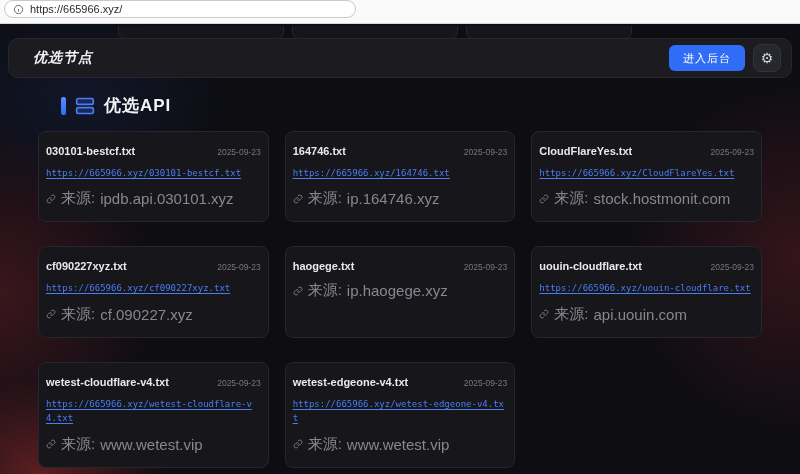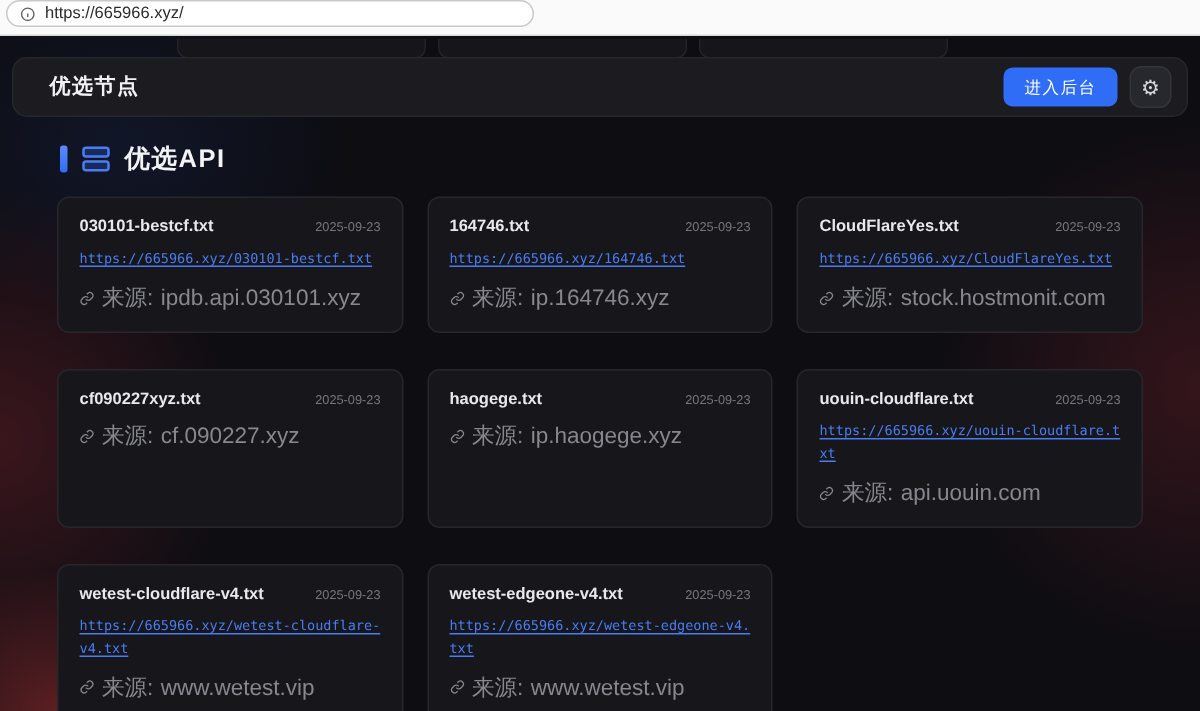--- a/index.html
+++ b/index.html
@@ -42,50 +42,50 @@
     border-top:none;border-radius:0 0 7px 7px;
   }
 
   
   .page-header{
     position:relative;margin:14px 8px 0 8px;height:40px;
     background:#1b1b20;border:1px solid #26262c;border-radius:10px;
     display:flex;align-items:center;justify-content:space-between;
     padding:0 10px 0 24px;
   }
-  .page-title{font-size:14px;font-weight:bold;color:#f2f2f4;letter-spacing:1px;}
+  .page-title{font-size:14px;font-weight:bold;color:#f2f2f4;letter-spacing:1px;font-style:italic;}
   .header-right{display:flex;align-items:center;gap:8px;}
   .admin-button{
     background:var(--accent,#2f6df6);color:#fff;border:none;border-radius:6px;
     height:26px;padding:4px 14px;font-size:11px;font-family:"Liberation Sans",sans-serif;
     cursor:pointer;letter-spacing:1px;
   }
   .gear-box{
     width:28px;height:28px;border-radius:8px;background:#27272e;border:1px solid #34343b;
     display:flex;align-items:center;justify-content:center;cursor:pointer;
   }
   .gear-glyph{font-size:14px;color:#d4d6db;line-height:1;}
 
   
   .section-head{
-    display:flex;align-items:center;gap:9px;margin:16px 40px 14px 40px;
+    display:flex;align-items:center;gap:9px;margin:16px 40px 14px 61px;
   }
   .section-bar{width:5px;height:18px;border-radius:2px;
     background:linear-gradient(180deg,#5a8bff,#2f6df6);}
   .section-icon{width:20px;height:20px;}
   .section-title{font-size:17px;font-weight:bold;color:#f3f3f5;letter-spacing:1px;}
 
   
   .grid{
     margin:0 38px;display:grid;grid-template-columns:repeat(3,1fr);
     column-gap:16px;row-gap:24px;
   }
   .card{
     background:#16161b;border:1px solid #26262c;border-radius:8px;
-    padding:13px 14px;min-height:84px;
+    padding:13px 7px;min-height:84px;
   }
   .card-head{display:flex;align-items:baseline;justify-content:space-between;gap:8px;}
   .card-title{font-size:11px;font-weight:bold;color:#e9e9ec;white-space:nowrap;}
   .card-date{font-size:8.5px;color:#76767e;white-space:nowrap;}
   .card-url{
     display:block;margin-top:9px;
     font-family:"DejaVu Sans Mono",monospace;font-size:9px;line-height:1.6;
     color:var(--link,#4a7df2);text-decoration:underline;
     text-decoration-thickness:1px;text-underline-offset:2px;
     word-break:break-all;cursor:pointer;
@@ -187,20 +187,21 @@
         <span>来源:</span>
         <span>stock.hostmonit.com</span>
       </div>
     </div>
 
     <div class="card">
       <div class="card-head">
         <span class="card-title">cf090227xyz.txt</span>
         <span class="card-date">2025-09-23</span>
       </div>
+      <a class="card-url">https://665966.xyz/cf090227xyz.txt</a>
       <div class="card-src">
         <svg class="link-icon" viewBox="0 0 24 24" fill="none" stroke="currentColor" stroke-width="2">
             <path d="M10 13a5 5 0 0 0 7.5.5l3-3a5 5 0 0 0-7-7l-1.7 1.7"></path>
             <path d="M14 11a5 5 0 0 0-7.5-.5l-3 3a5 5 0 0 0 7 7l1.7-1.7"></path>
           </svg>
         <span>来源:</span>
         <span>cf.090227.xyz</span>
       </div>
     </div>
 

